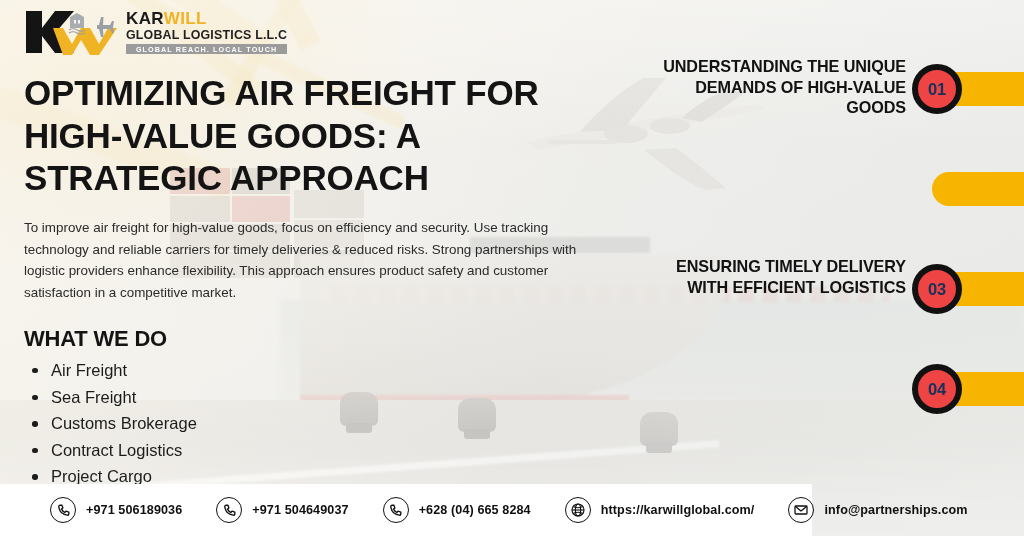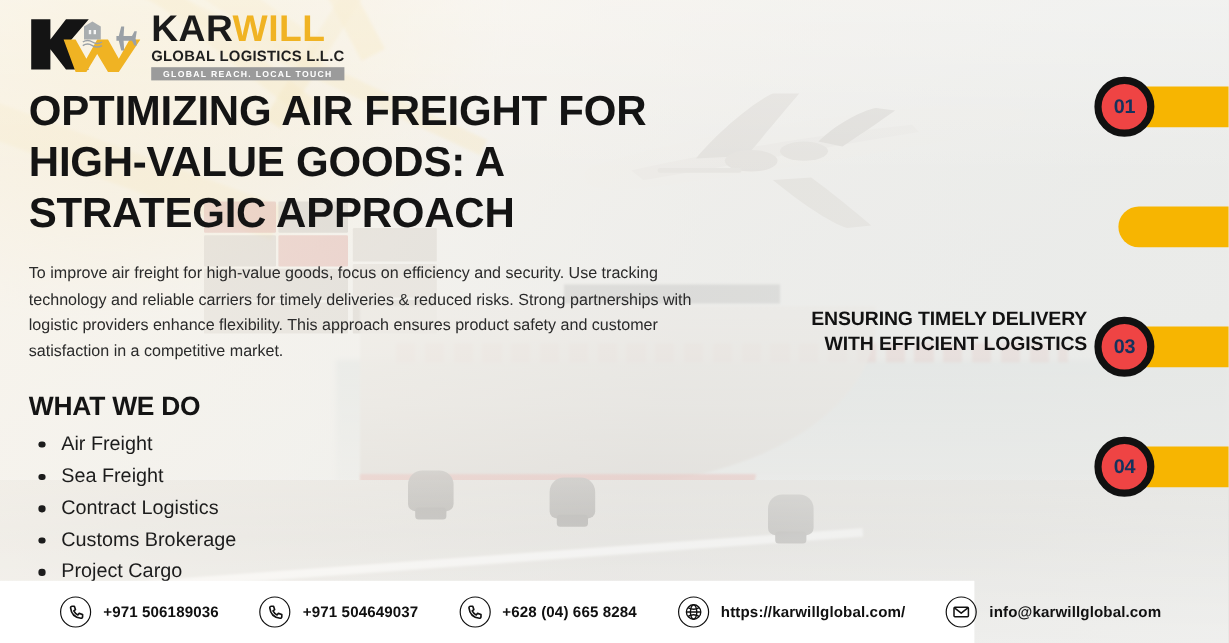--- a/index.html
+++ b/index.html
@@ -112,21 +112,21 @@
   .veil2 {
     position:absolute; inset:0;
     background:linear-gradient(180deg, rgba(255,255,255,.30) 0%, rgba(255,255,255,0) 28%,
                 rgba(255,255,255,0) 72%, rgba(255,255,255,.35) 100%);
   }
 
   
   .logo { position:absolute; left:22px; top:8px; display:flex; align-items:center; gap:9px; }
   .logo-mark { width:95px; height:48px; display:block; }
   .logo-type { display:flex; flex-direction:column; line-height:1; }
-  .logo-name { font-size:31px; font-weight:800; letter-spacing:.4px; color:#1a1a1a; }
+  .logo-name { font-size:17px; font-weight:800; letter-spacing:.4px; color:#1a1a1a; }
   .logo-name .will { color:#f0b323; }
   .logo-sub { font-size:12.4px; font-weight:700; letter-spacing:.2px; color:#1f1f1f; margin-top:2px; }
   .logo-tag {
     margin-top:3px; align-self:stretch;
     background:#9b9b9b; color:#ffffff;
     font-size:7.2px; font-weight:700; letter-spacing:1.1px;
     text-align:center; padding:1.5px 4px;
   }
 
   
@@ -275,32 +275,33 @@
     </div>
   </div>
 
   <div class="left">
     <h1 class="headline">OPTIMIZING AIR FREIGHT FOR HIGH-VALUE GOODS: A STRATEGIC APPROACH</h1>
     <p class="intro">To improve air freight for high-value goods, focus on efficiency and security. Use tracking technology and reliable carriers for timely deliveries &amp; reduced risks. Strong partnerships with logistic providers enhance flexibility. This approach ensures product safety and customer satisfaction in a competitive market.</p>
     <h2 class="wwd">WHAT WE DO</h2>
     <ul class="wwd-list">
       <li>Air Freight</li>
       <li>Sea Freight</li>
+      <li>Customs Brokerage</li>
       <li>Contract Logistics</li>
-      <li>Customs Brokerage</li>
       <li>Project Cargo</li>
     </ul>
   </div>
 
   <div class="steps">
     <div class="step">
       <div class="bar"></div>
       <div class="badge">
           <span>01</span>
         </div>
+      <div class="txt">UNDERSTANDING THE UNIQUE DEMANDS OF HIGH-VALUE GOODS</div>
     </div>
     <div class="step">
       <div class="bar"></div>
     </div>
     <div class="step">
       <div class="bar"></div>
       <div class="badge">
           <span>03</span>
         </div>
       <div class="txt">ENSURING TIMELY DELIVERY WITH EFFICIENT LOGISTICS</div>
@@ -355,17 +356,17 @@
       <span class="ctext">https://karwillglobal.com/</span>
     </div>
 
     <div class="contact">
       <span class="cicon">
         <svg width="16" height="16" viewBox="0 0 24 24" fill="none" stroke="#111" stroke-width="1.9" stroke-linejoin="round">
           <rect x="3" y="6" width="18" height="12" rx="1.2"></rect>
           <path d="M3.6 6.8 L12 13.4 L20.4 6.8"></path>
         </svg>
       </span>
-      <span class="ctext">info@karwillglobal.com</span>
+      <span class="ctext">info@partnerships.com</span>
     </div>
 
   </div>
 </div>
 
 </body></html>

